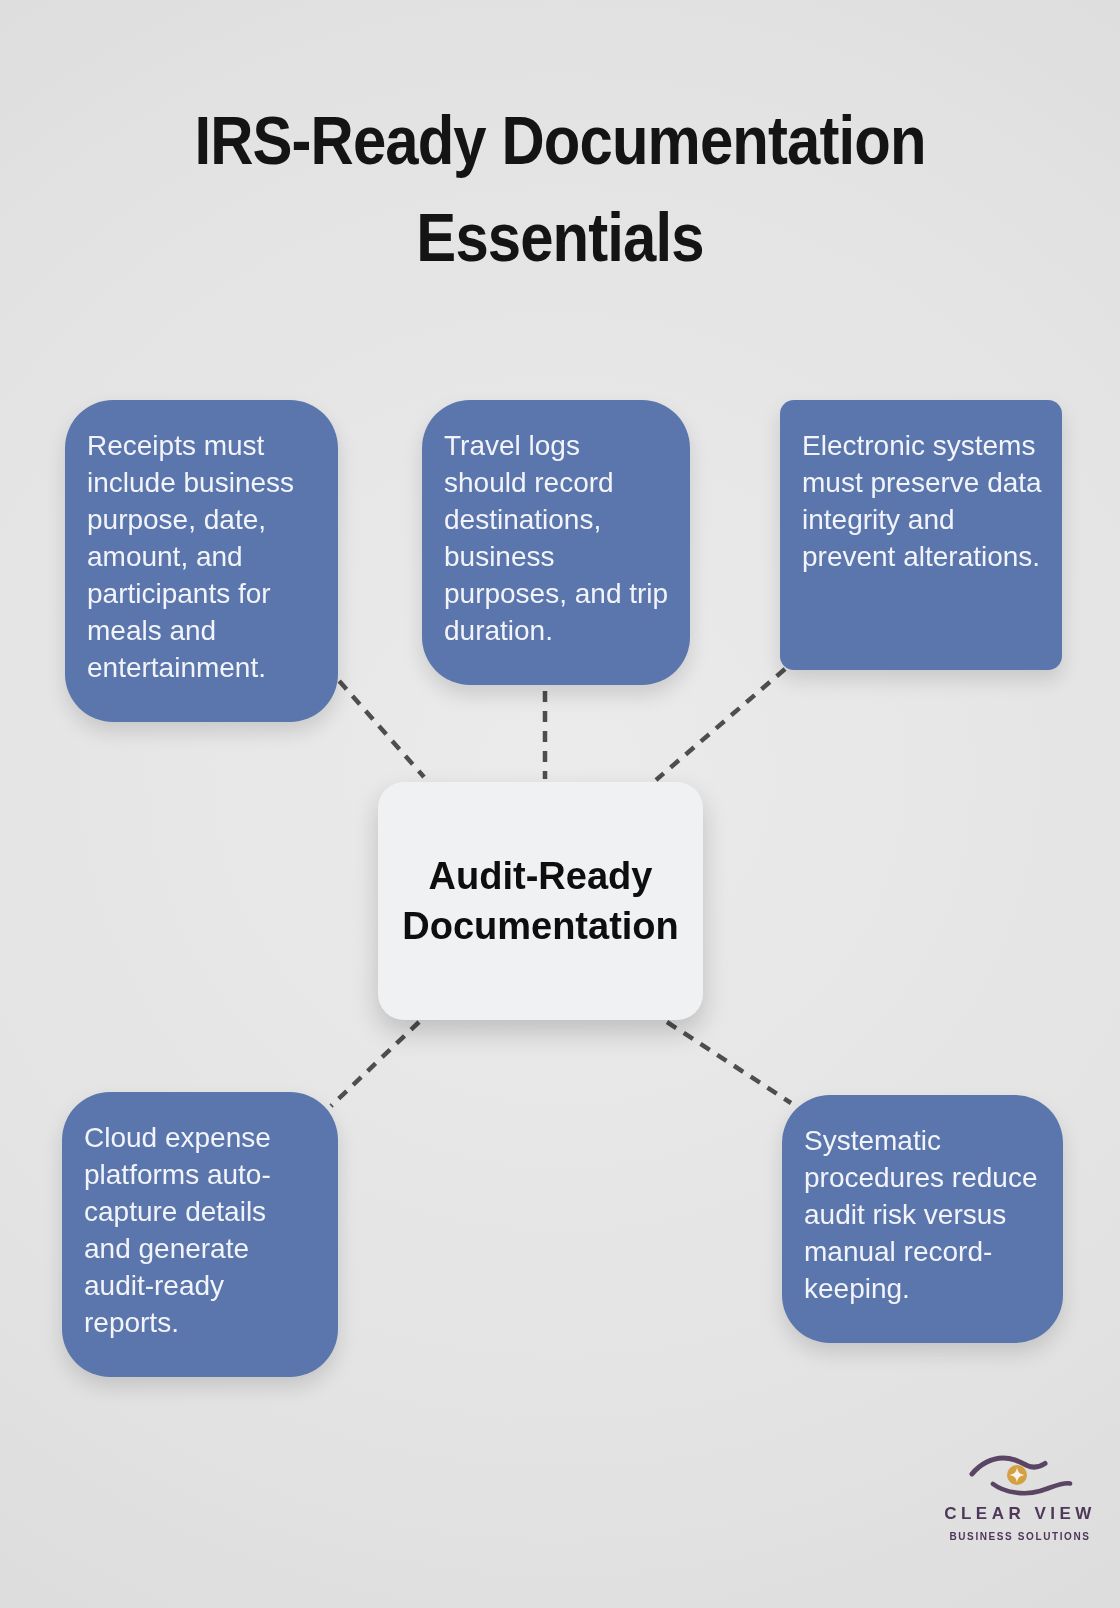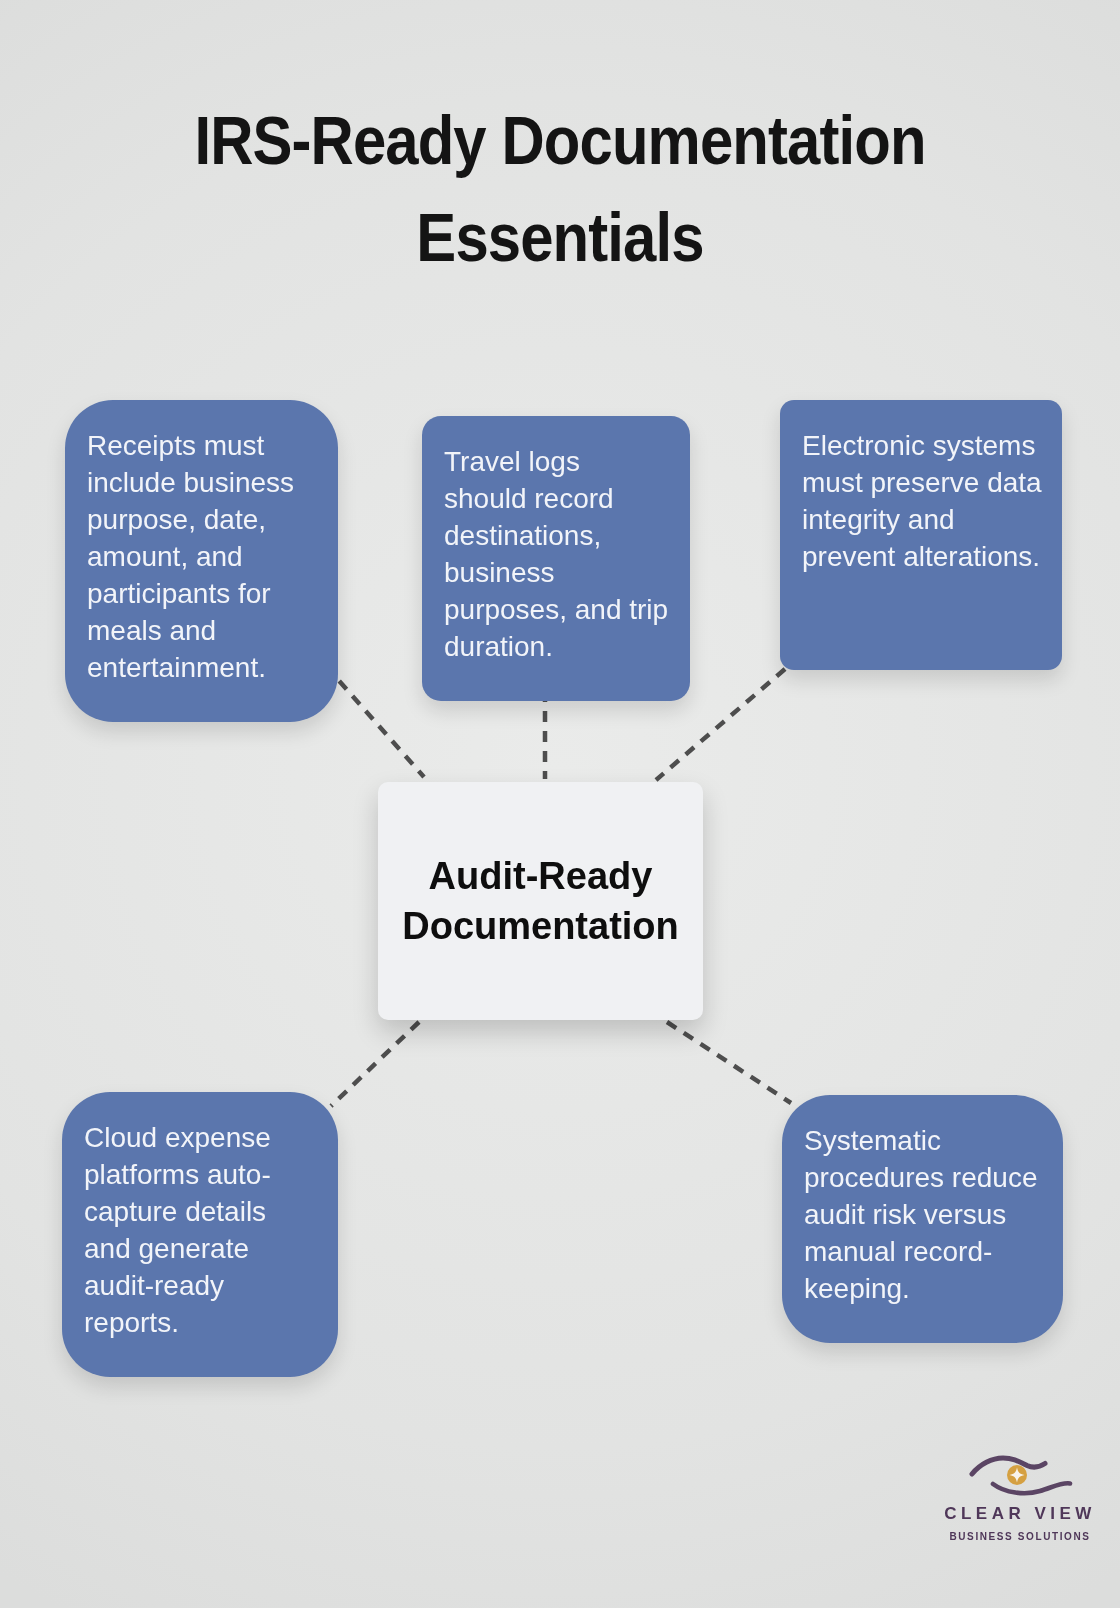--- a/index.html
+++ b/index.html
@@ -58,32 +58,32 @@
     position:absolute;
     background:var(--node-fill);
     border-radius:48px;
     color:var(--node-text);
     font-size:28px;
     line-height:37px;
     padding:27px 20px 36px 22px;
     box-shadow:0 10px 20px rgba(0,0,0,0.13);
   }
   .node-receipts   {left:65px;  top:400px; width:273px; min-height:305px;}
-  .node-travel     {left:422px; top:416px; width:268px; min-height:272px;border-radius:19px;}
+  .node-travel     {left:422px; top:400px; width:268px; min-height:272px;}
   .node-electronic {left:780px; top:400px; width:282px; min-height:270px;border-radius:14px;}
   .node-cloud      {left:62px;  top:1092px; width:276px; min-height:272px;}
   .node-systematic {left:782px; top:1095px; width:281px; min-height:233px;}
   .center-node{
     position:absolute;
     left:378px;
     top:782px;
     width:325px;
     height:238px;
     background:var(--center-fill);
-    border-radius:10px;
+    border-radius:26px;
     box-shadow:0 12px 26px rgba(0,0,0,0.18);
     display:flex;
     align-items:center;
     justify-content:center;
     text-align:center;
     font-size:38px;
     font-weight:700;
     line-height:1.32;
     color:#0e0e0e;
     padding:0 30px;

